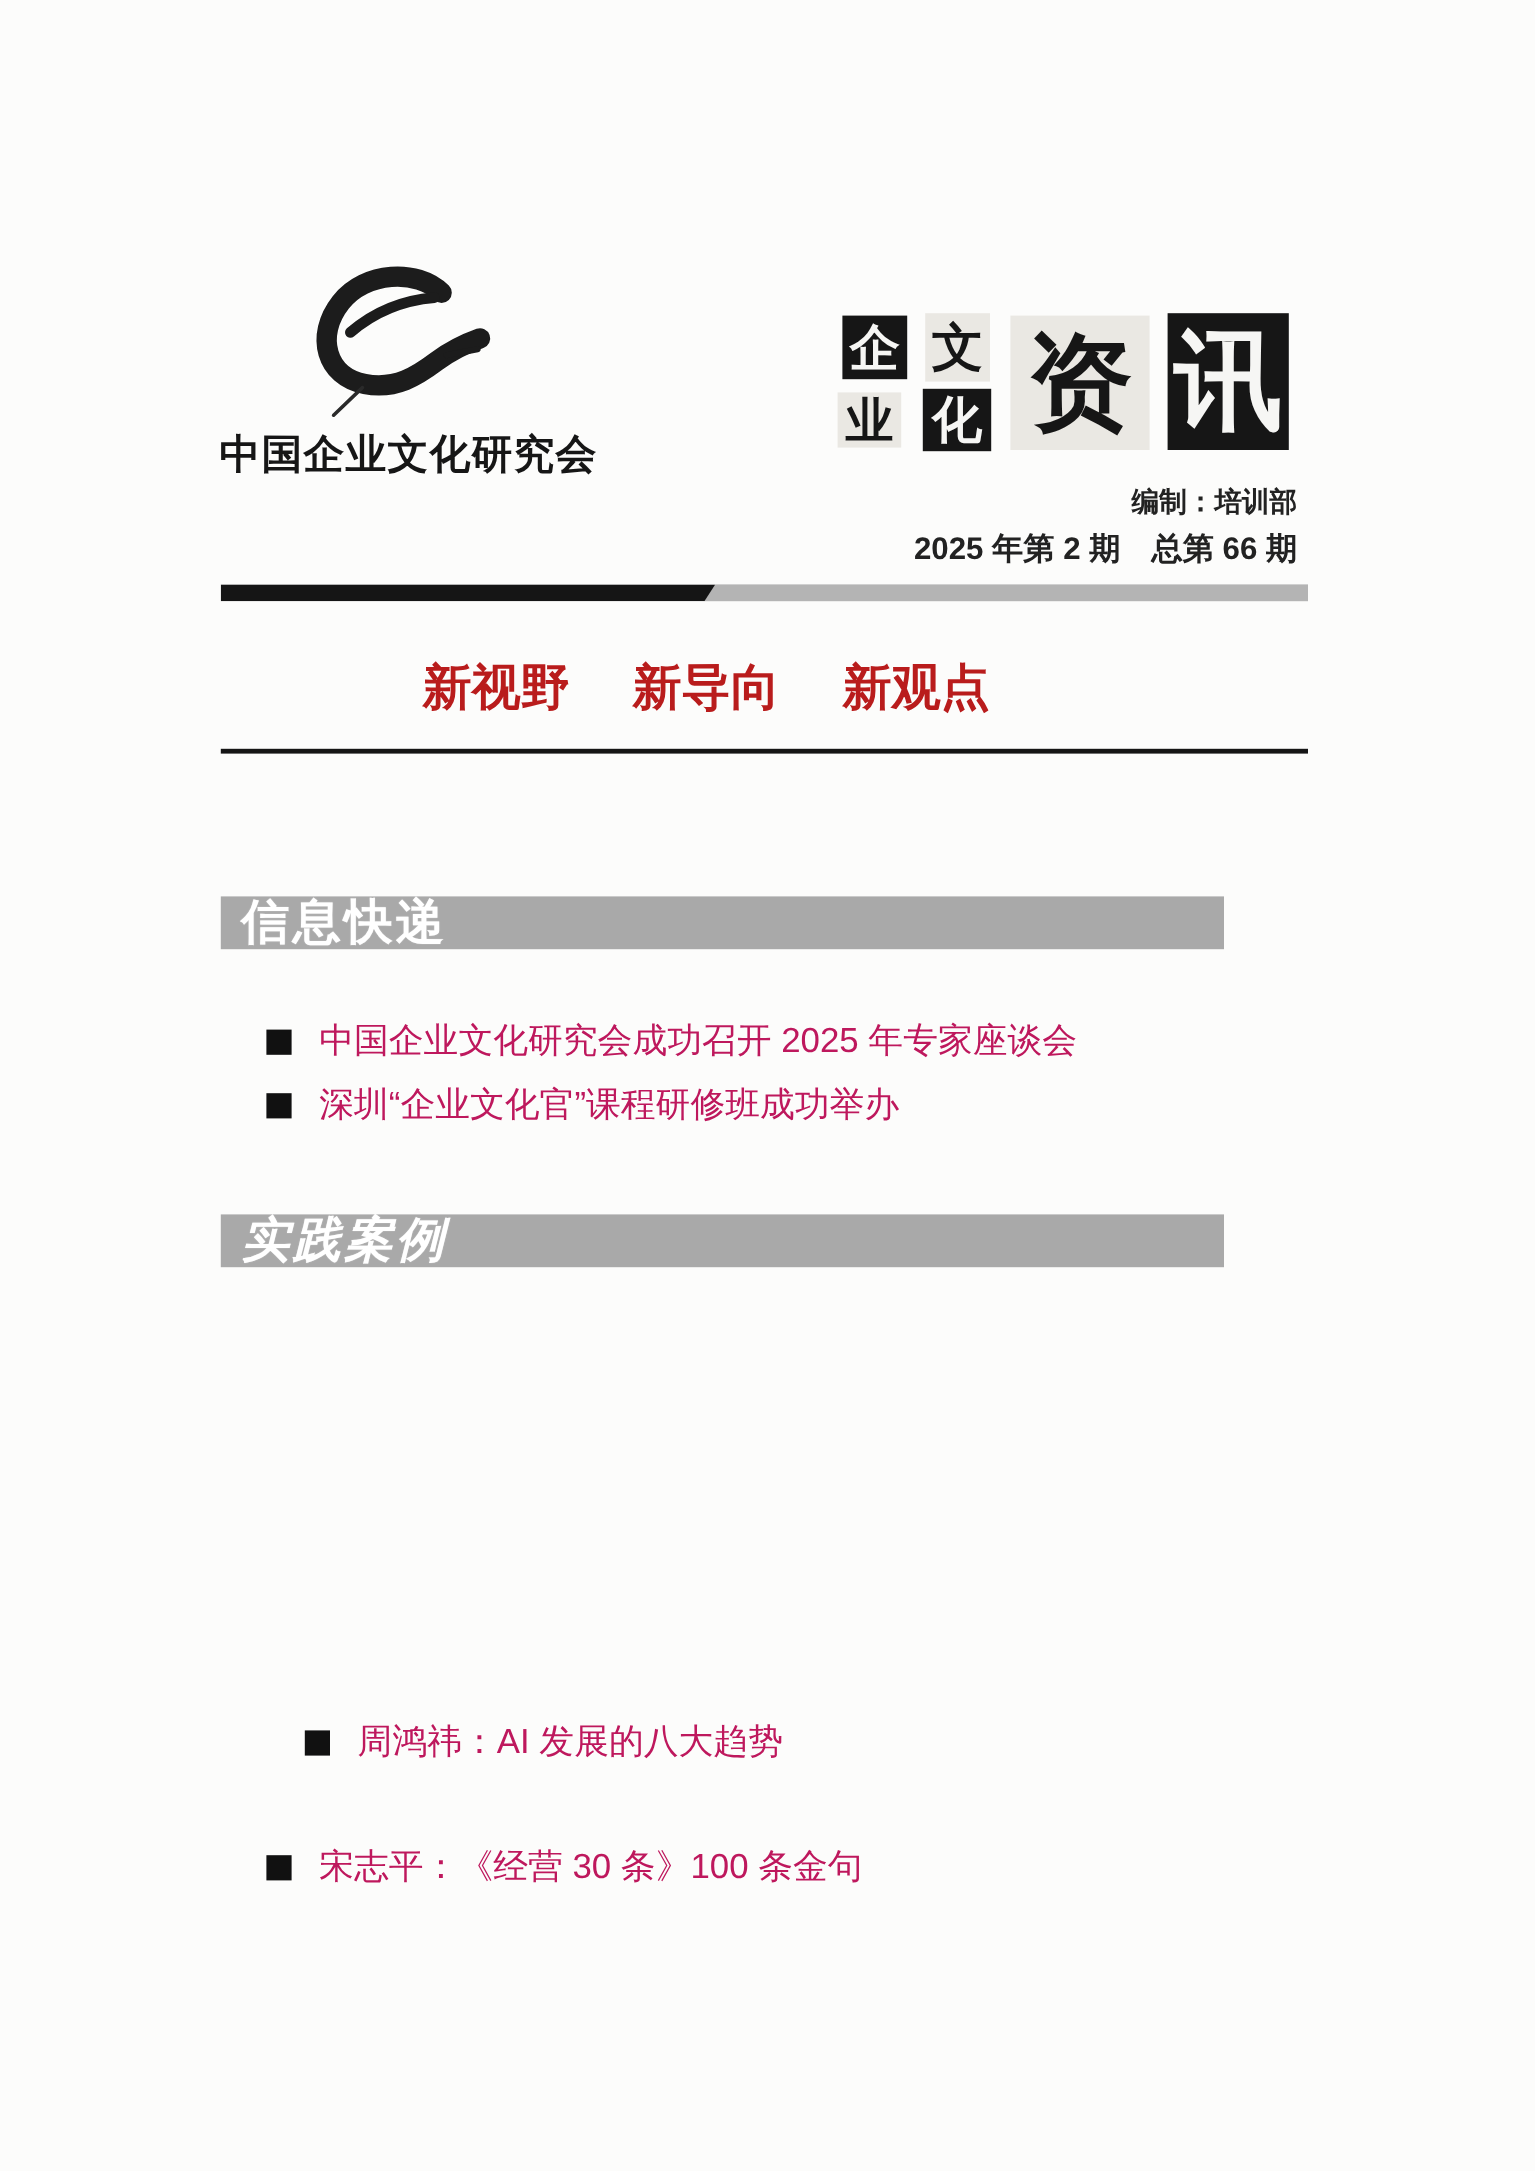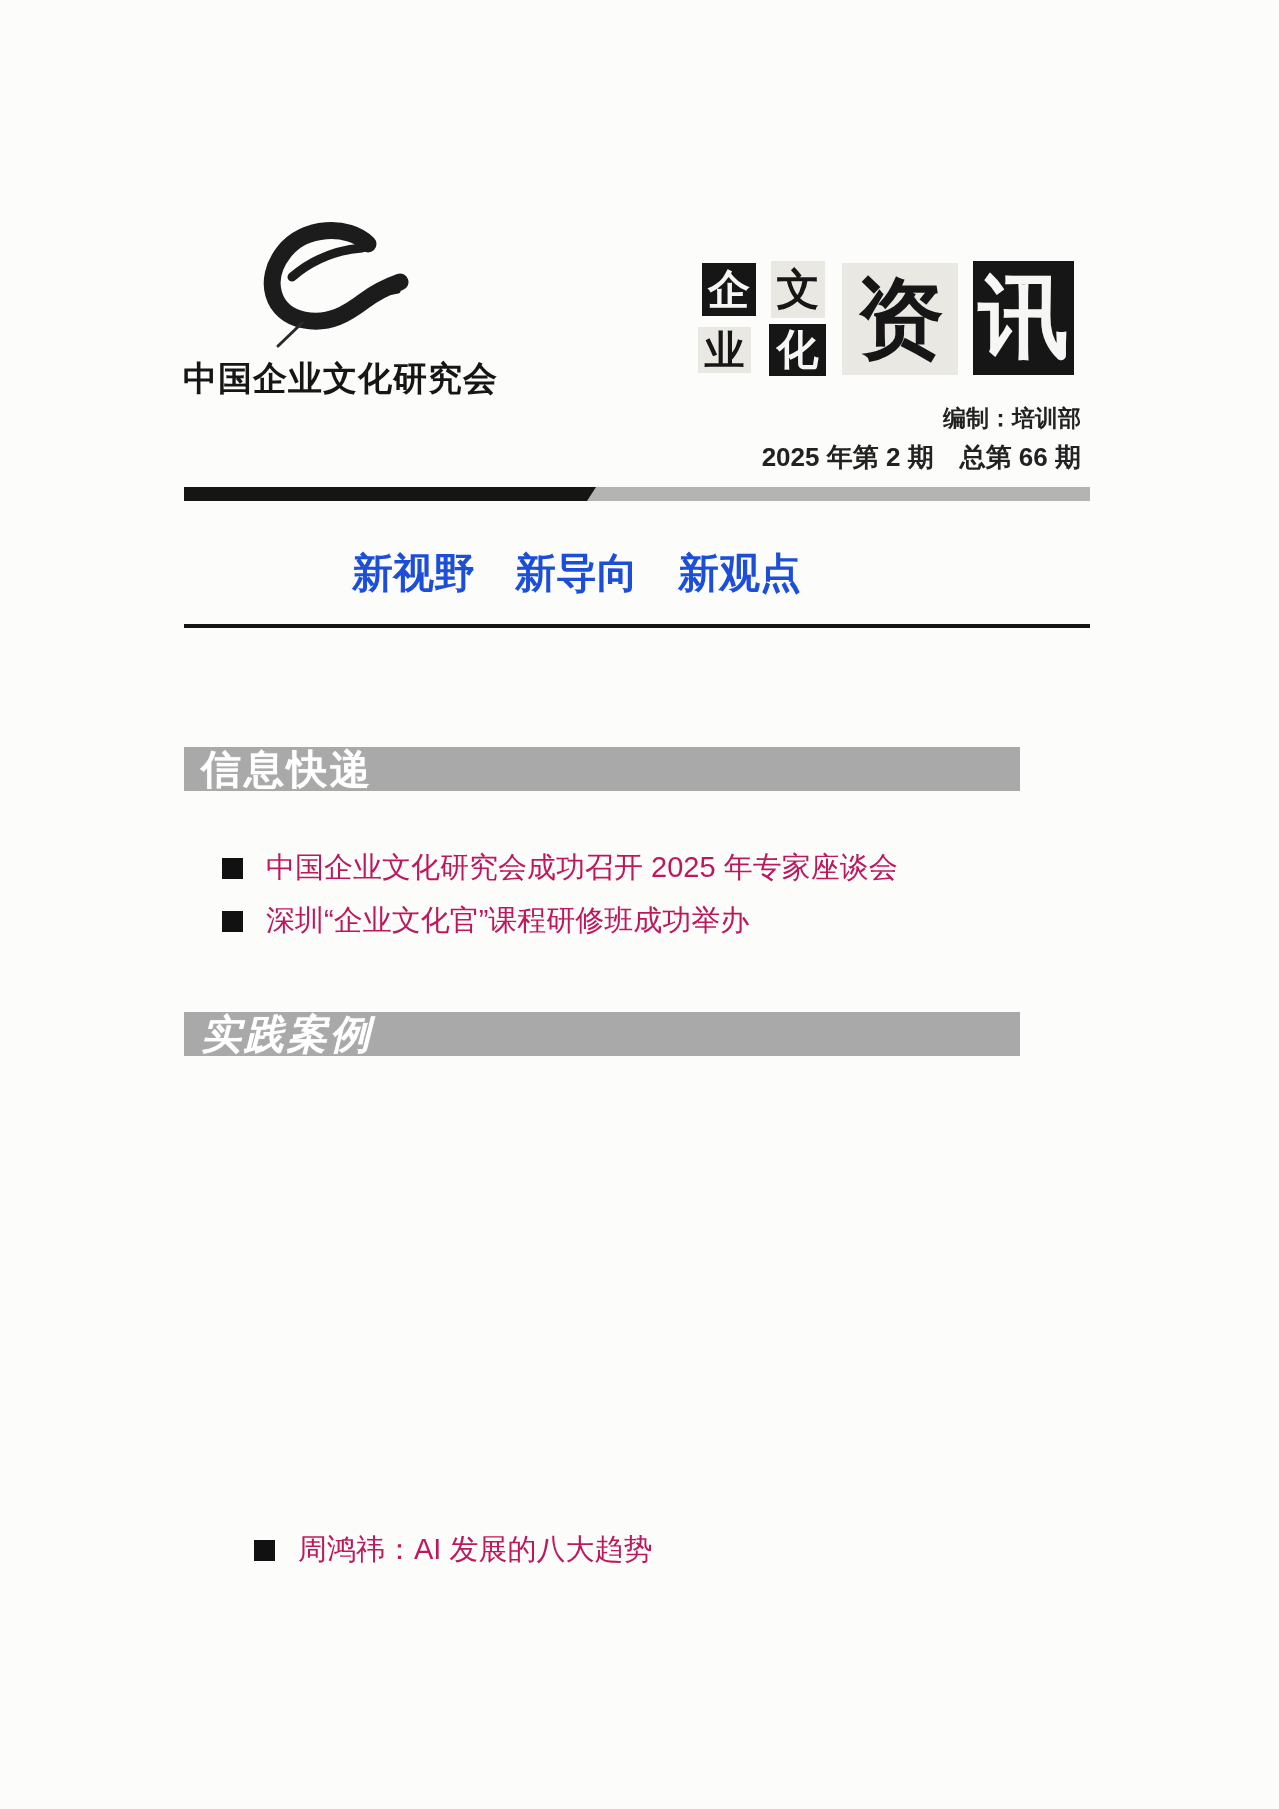--- a/index.html
+++ b/index.html
@@ -53,23 +53,23 @@
     background:#151515;
     clip-path:polygon(0 0,100% 0,calc(100% - 9px) 100%,0 100%);
   }
   .thin-rule{
     position:absolute;left:184px;top:624px;width:906px;height:4px;
     background:#151515;
   }
   
   .slogans{
     position:absolute;left:352px;top:546px;
-    display:flex;gap:40px;
+    display:flex;gap:52px;
     font-family:"DejaVu Serif","Liberation Serif",serif;
-    font-weight:bold;font-size:41px;color:#1d4ed8;
+    font-weight:bold;font-size:41px;color:#b91c1c;
     white-space:nowrap;
   }
   
   .sec-bar{
     position:absolute;left:184px;width:836px;height:44px;
     background:#a9a9a9;
     color:#ffffff;font-weight:bold;font-size:40px;line-height:44px;
     letter-spacing:3px;padding-left:17px;box-sizing:border-box;
     text-shadow:0 0 1px rgba(255,255,255,.6);
   }
@@ -81,21 +81,21 @@
     position:absolute;left:222px;
     display:flex;align-items:center;gap:23px;
     font-size:29px;color:#be185d;white-space:nowrap;
   }
   .toc-item .bullet{
     width:21px;height:21px;background:#111;flex:0 0 auto;
   }
   .item-1{top:848px;}
   .item-2{top:901px;}
   .item-3{top:1165px;}
-  .item-4{top:1530px;padding-left:32px;}
+  .item-4{top:1432px;padding-left:32px;}
   .item-5{top:1536px;}
 </style>
 </head>
 <body>
 
 <div class="page">
 
   <svg class="logo" viewBox="0 0 178 136" xmlns="http://www.w3.org/2000/svg">
     <path d="M116 24 C96 4 52 6 32 32 C10 60 20 94 52 100 C78 105 96 93 112 81 C124 72 134 67 148 62" fill="none" stroke="#1c1c1c" stroke-width="17" stroke-linecap="round"></path>
     <path d="M40 57 C62 38 86 30 110 28" fill="none" stroke="#1c1c1c" stroke-width="9" stroke-linecap="round"></path>
@@ -139,14 +139,18 @@
   </div>
 
   <div class="sec-bar sec-bar-2">实践案例</div>
 
 
 
   <div class="toc-item item-4">
     <span class="bullet"></span>
     <span>周鸿祎：AI 发展的八大趋势</span>
   </div>
+  <div class="toc-item item-5">
+    <span class="bullet"></span>
+    <span>宋志平：《经营 30 条》100 条金句</span>
+  </div>
 
 </div>
 
 </body></html>

